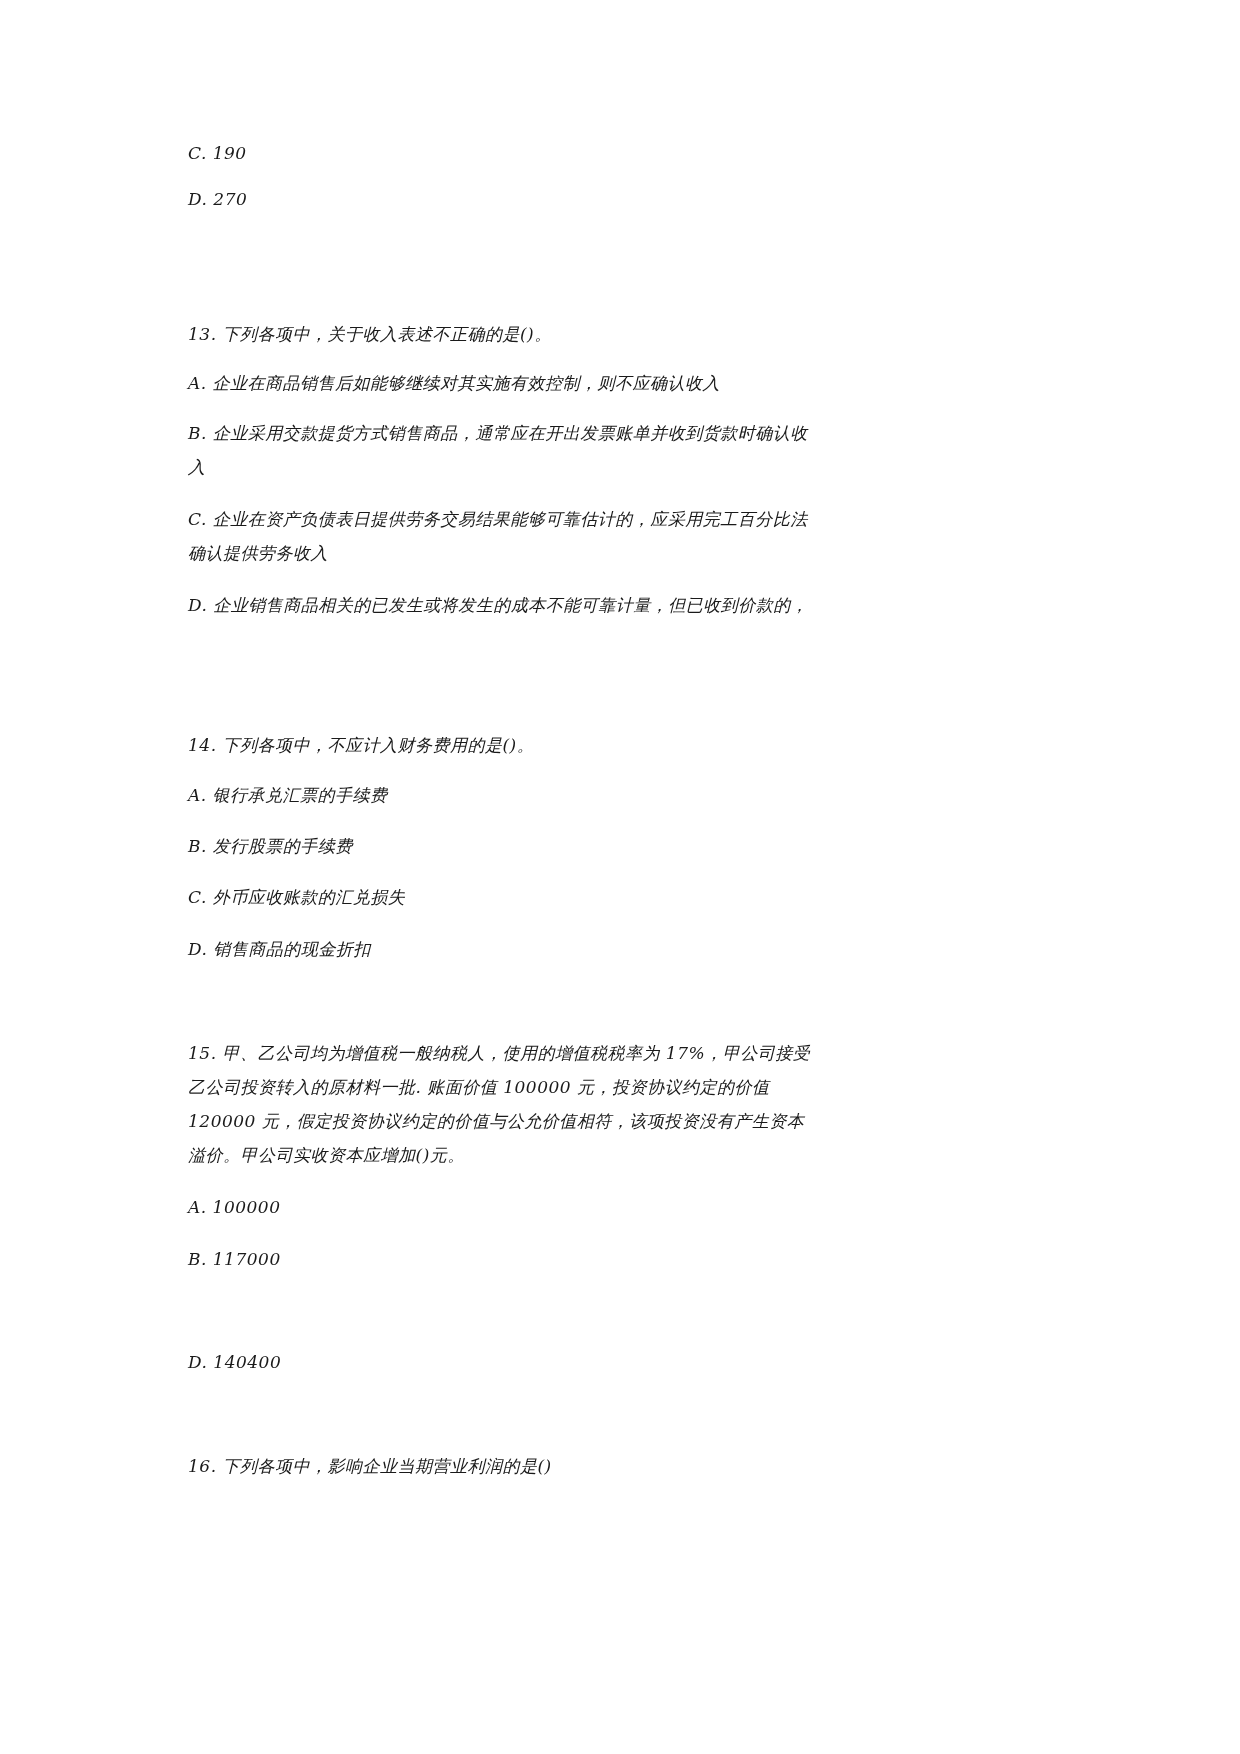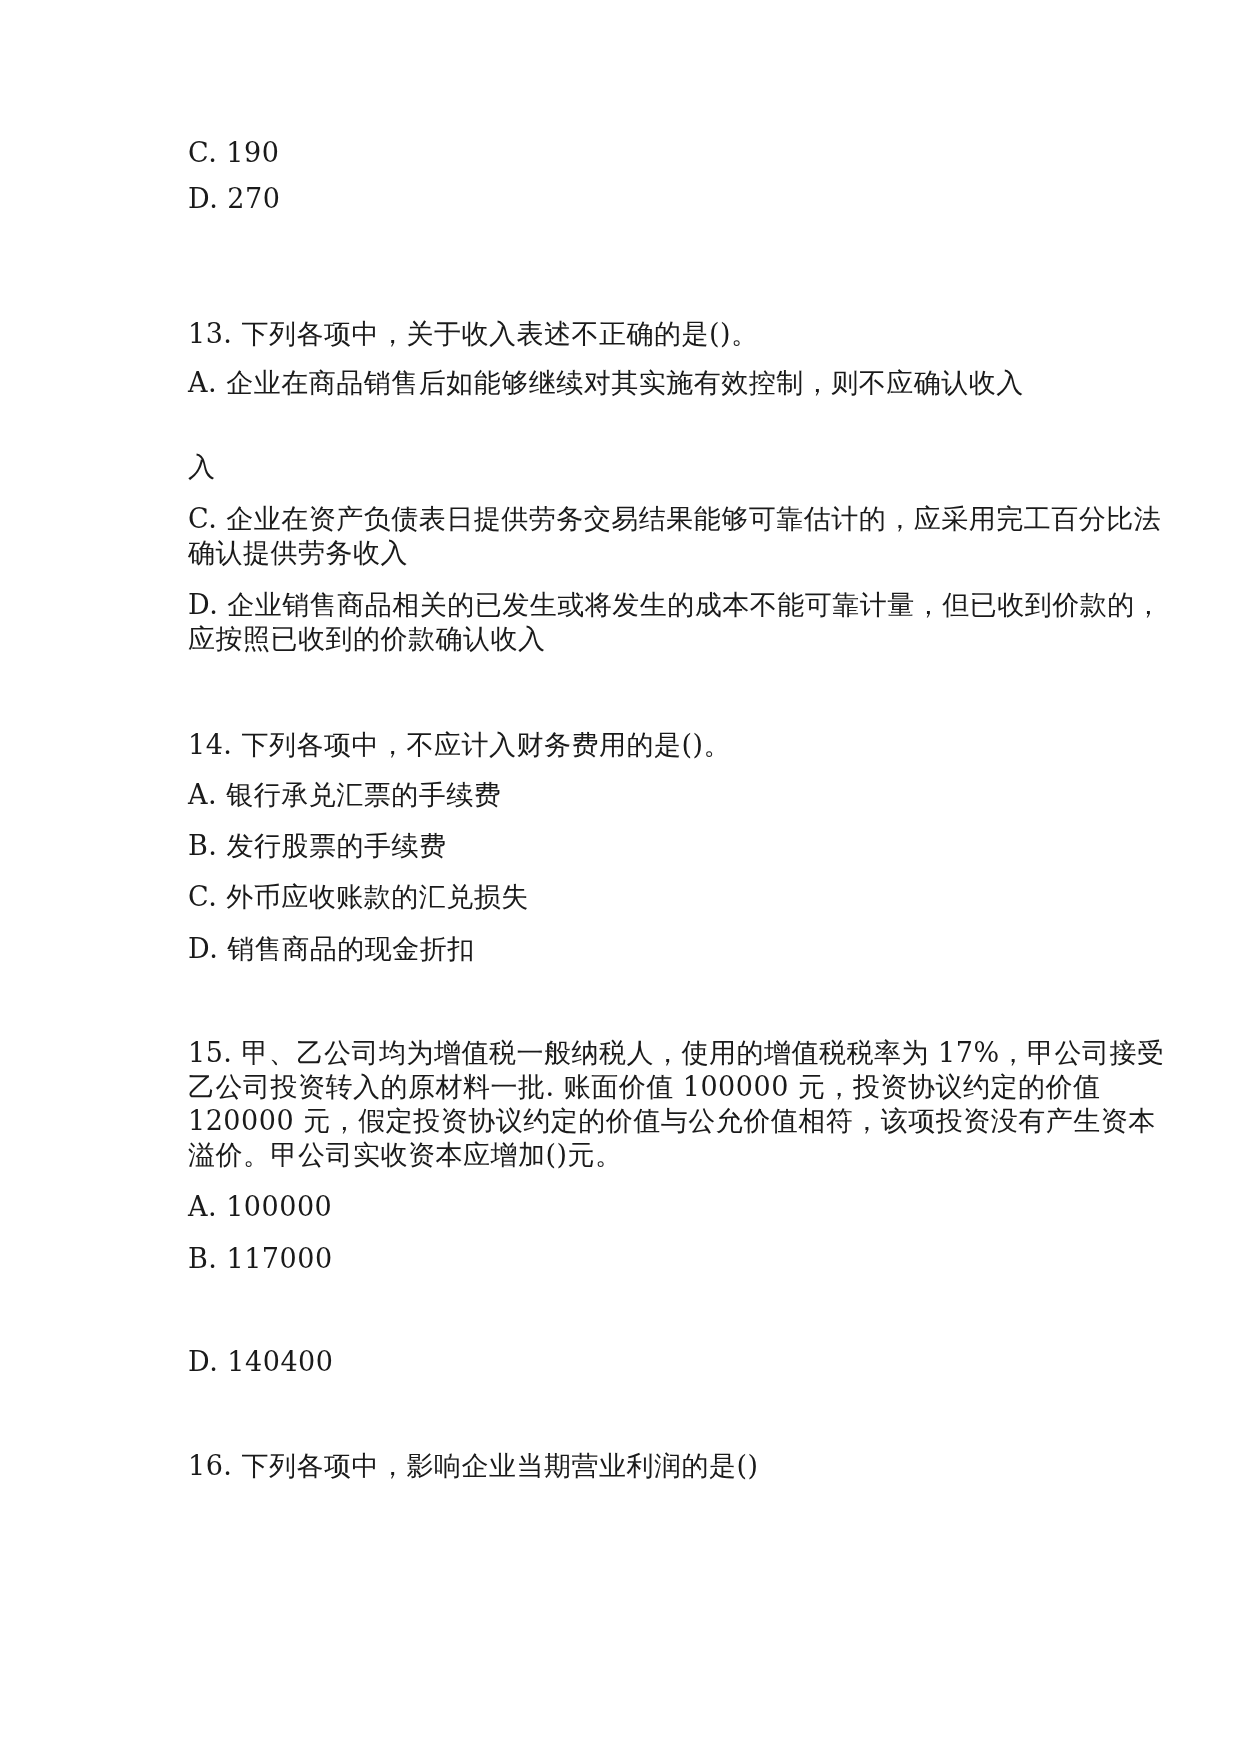--- a/index.html
+++ b/index.html
@@ -19,41 +19,42 @@
       position: absolute;
       left: 0;
       top: 0;
       width: 1240px;
       height: 1754px;
     }
     .line {
       position: absolute;
       left: 188px;
       width: 880px;
-      font-size: 27px;
+      font-size: 17px;
       line-height: 34px;
       white-space: nowrap;
       letter-spacing: 0.5px;
+      font-style: italic;
     }
   </style>
 </head>
 <body>
 
 <div class="page">
 
   <div class="line" style="top:136px">C. 190</div>
   <div class="line" style="top:182px">D. 270</div>
 
   <div class="line" style="top:317px">13. 下列各项中，关于收入表述不正确的是()。</div>
   <div class="line" style="top:366px">A. 企业在商品销售后如能够继续对其实施有效控制，则不应确认收入</div>
+  <div class="line" style="top:416px">B. 企业采用交款提货方式销售商品，通常应在开出发票账单并收到货款时确认收</div>
   <div class="line" style="top:450px">入</div>
   <div class="line" style="top:536px">确认提供劳务收入</div>
   <div class="line" style="top:502px">C. 企业在资产负债表日提供劳务交易结果能够可靠估计的，应采用完工百分比法</div>
   <div class="line" style="top:588px">D. 企业销售商品相关的已发生或将发生的成本不能可靠计量，但已收到价款的，</div>
-  <div class="line" style="top:622px">应按照已收到的价款确认收入</div>
 
   <div class="line" style="top:728px">14. 下列各项中，不应计入财务费用的是()。</div>
   <div class="line" style="top:778px">A. 银行承兑汇票的手续费</div>
   <div class="line" style="top:829px">B. 发行股票的手续费</div>
   <div class="line" style="top:932px">D. 销售商品的现金折扣</div>
   <div class="line" style="top:880px">C. 外币应收账款的汇兑损失</div>
 
   <div class="line" style="top:1036px">15. 甲、乙公司均为增值税一般纳税人，使用的增值税税率为 17%，甲公司接受</div>
   <div class="line" style="top:1070px">乙公司投资转入的原材料一批. 账面价值 100000 元，投资协议约定的价值</div>
   <div class="line" style="top:1104px">120000 元，假定投资协议约定的价值与公允价值相符，该项投资没有产生资本</div>

